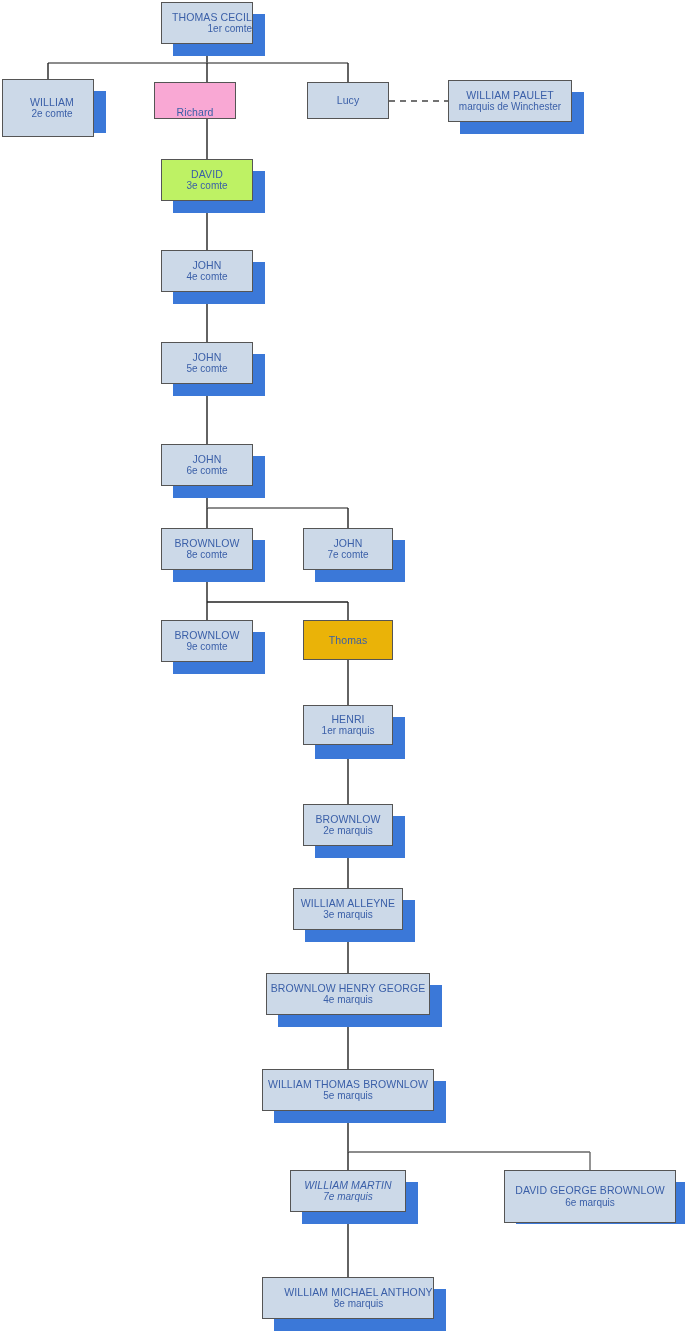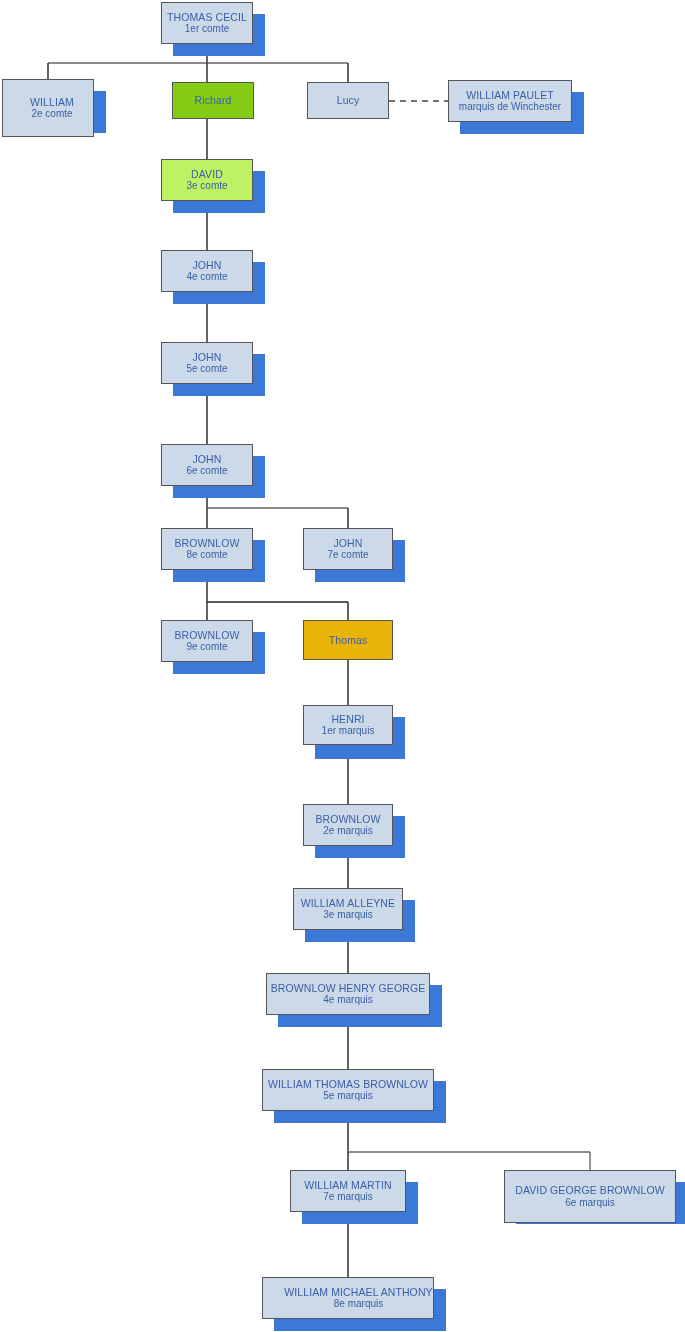--- a/index.html
+++ b/index.html
@@ -111,29 +111,29 @@
       <div class="shadow" style="left: 315px; top: 717px; width: 90px; height: 42px; background: rgb(59, 120, 216);"></div>
       <div class="shadow" style="left: 315px; top: 816px; width: 90px; height: 42px; background: rgb(59, 120, 216);"></div>
       <div class="shadow" style="left: 305px; top: 900px; width: 110px; height: 42px; background: rgb(59, 120, 216);"></div>
       <div class="shadow" style="left: 278px; top: 985px; width: 164px; height: 42px; background: rgb(59, 120, 216);"></div>
       <div class="shadow" style="left: 274px; top: 1081px; width: 172px; height: 42px; background: rgb(59, 120, 216);"></div>
       <div class="shadow" style="left: 302px; top: 1182px; width: 116px; height: 42px; background: rgb(59, 120, 216);"></div>
       <div class="shadow" style="left: 516px; top: 1182px; width: 172px; height: 42px; background: rgb(59, 120, 216);"></div>
       <div class="shadow" style="left: 274px; top: 1289px; width: 172px; height: 42px; background: rgb(59, 120, 216);"></div>
     </div>
   <div id="node-layer">
-      <div class="node" style="left: 161px; top: 2px; width: 92px; height: 42px; background: rgb(204, 217, 232); border-color: rgb(85, 85, 85); color: rgb(58, 95, 168);">
+      <div class="node" style="left: 161px; top: 2px; width: 92px; height: 42px; background: rgb(204, 217, 232); border-color: rgb(85, 85, 85); color: rgb(58, 95, 168); align-items: flex-end;">
         <div class="nm">THOMAS CECIL</div>
         <div class="ti">1er comte</div>
       </div>
       <div class="node" style="left: 2px; top: 79px; width: 92px; height: 58px; background: rgb(204, 217, 232); border-color: rgb(85, 85, 85); color: rgb(58, 95, 168); padding-left: 8px;">
         <div class="nm">WILLIAM</div>
         <div class="ti">2e comte</div>
       </div>
-      <div class="node" style="left: 172px; top: 82px; width: 82px; height: 37px; background: #84cc16; border-color: rgb(85, 85, 85); color: rgb(58, 95, 168);">
+      <div class="node" style="left: 154px; top: 82px; width: 82px; height: 37px; background: #f9a8d4; border-color: rgb(85, 85, 85); color: rgb(58, 95, 168); justify-content: flex-end;">
         <div class="nm">Richard</div>
       </div>
       <div class="node" style="left: 307px; top: 82px; width: 82px; height: 37px; background: rgb(204, 217, 232); border-color: rgb(85, 85, 85); color: rgb(58, 95, 168);">
         <div class="nm">Lucy</div>
       </div>
       <div class="node" style="left: 448px; top: 80px; width: 124px; height: 42px; background: rgb(204, 217, 232); border-color: rgb(85, 85, 85); color: rgb(58, 95, 168);">
         <div class="nm">WILLIAM PAULET</div>
         <div class="ti">marquis de Winchester</div>
       </div>
       <div class="node" style="left: 161px; top: 159px; width: 92px; height: 42px; background: #bef264; border-color: rgb(85, 85, 85); color: rgb(58, 95, 168);">
@@ -180,21 +180,21 @@
         <div class="ti">3e marquis</div>
       </div>
       <div class="node" style="left: 266px; top: 973px; width: 164px; height: 42px; background: rgb(204, 217, 232); border-color: rgb(85, 85, 85); color: rgb(58, 95, 168);">
         <div class="nm">BROWNLOW HENRY GEORGE</div>
         <div class="ti">4e marquis</div>
       </div>
       <div class="node" style="left: 262px; top: 1069px; width: 172px; height: 42px; background: rgb(204, 217, 232); border-color: rgb(85, 85, 85); color: rgb(58, 95, 168);">
         <div class="nm">WILLIAM THOMAS BROWNLOW</div>
         <div class="ti">5e marquis</div>
       </div>
-      <div class="node" style="left: 290px; top: 1170px; width: 116px; height: 42px; background: rgb(204, 217, 232); border-color: rgb(85, 85, 85); color: rgb(58, 95, 168);">
+      <div class="node" style="left: 290px; top: 1170px; width: 116px; height: 42px; background: rgb(204, 217, 232); border-color: rgb(85, 85, 85); color: rgb(58, 95, 168); font-style: italic;">
         <div class="nm">WILLIAM MARTIN</div>
         <div class="ti">7e marquis</div>
       </div>
       <div class="node" style="left: 504px; top: 1170px; width: 172px; height: 53px; background: rgb(204, 217, 232); border-color: rgb(85, 85, 85); color: rgb(58, 95, 168);">
         <div class="nm">DAVID GEORGE BROWNLOW</div>
         <div class="ti">6e marquis</div>
       </div>
       <div class="node" style="left: 262px; top: 1277px; width: 172px; height: 42px; background: rgb(204, 217, 232); border-color: rgb(85, 85, 85); color: rgb(58, 95, 168); padding-left: 21px;">
         <div class="nm">WILLIAM MICHAEL ANTHONY</div>
         <div class="ti">8e marquis</div>

